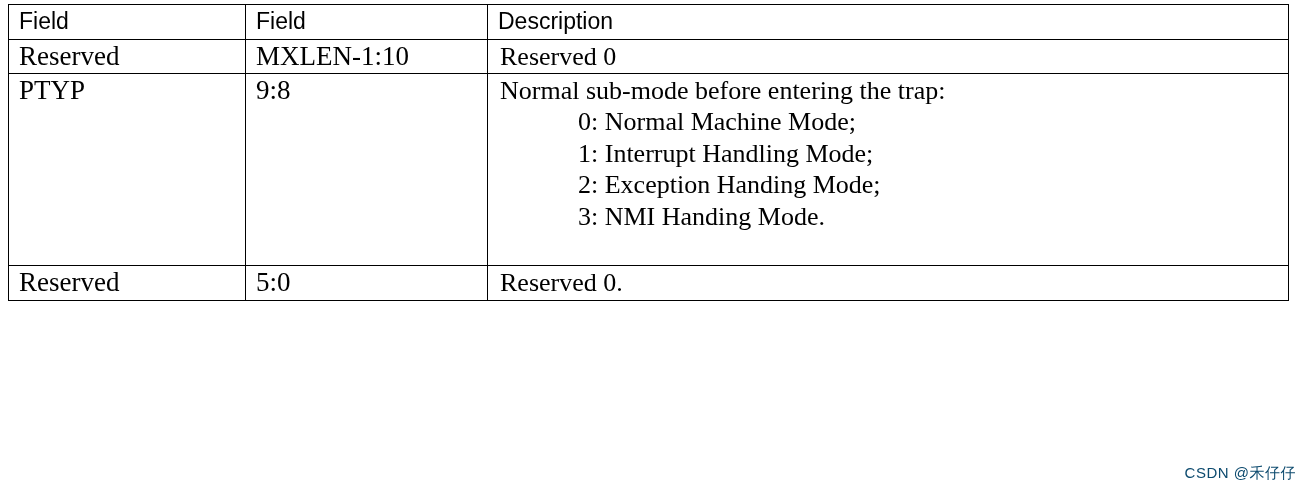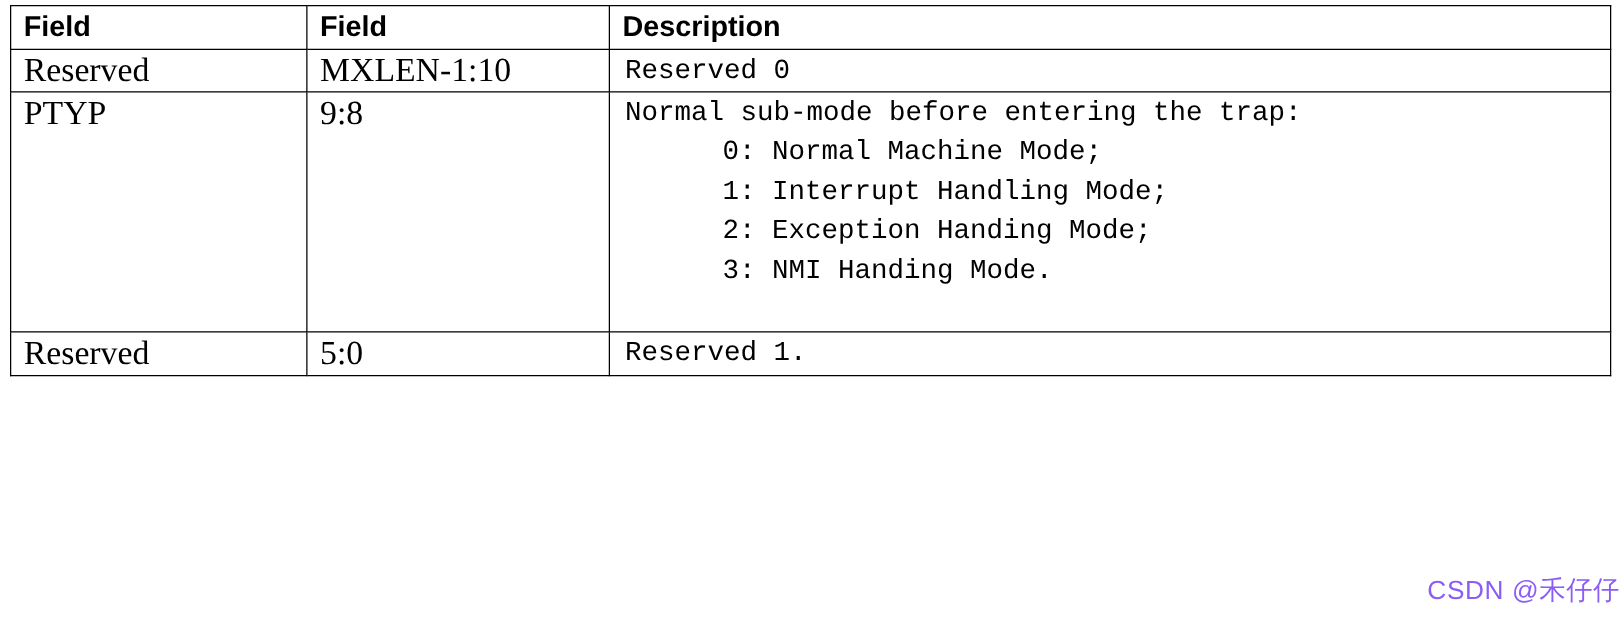--- a/index.html
+++ b/index.html
@@ -41,36 +41,35 @@
   
   .hdr-cell {
     height: 34px;
   }
   .hdr-text {
     font-family: "Liberation Sans", sans-serif;
     font-size: 23px;
     line-height: 32px;
     padding-left: 10px;
     white-space: nowrap;
-    font-weight: bold;
   }
 
   
   .cell-text {
     font-family: "Liberation Serif", serif;
     font-size: 27px;
     line-height: 31px;
     padding-left: 10px;
     padding-top: 1px;
     white-space: nowrap;
   }
 
   .desc-block {
-    font-family: Liberation Mono, monospace;
-    font-size: 22px;
+    font-family: Liberation Serif, serif;
+    font-size: 26px;
     line-height: 31.5px;
     padding-left: 12px;
     padding-top: 1px;
   }
 
   .desc-lead {
     white-space: nowrap;
   }
 
   .desc-sub {
@@ -82,23 +81,23 @@
   .row-ptyp td  { height: 191px; }
   .row-typ td   { height: 194px; }
   .row-reserved-bottom td { height: 34px; }
 
   
   #watermark {
     position: absolute;
     right: 0px;
     top: 460px;
     font-family: "Liberation Sans", sans-serif;
-    font-size: 21px;
+    font-size: 15px;
     line-height: 26px;
-    color: #8b5cf6;
+    color: #0c4a6e;
     letter-spacing: 0.5px;
     white-space: nowrap;
     pointer-events: none;
     user-select: none;
   }
 </style>
 </head>
 <body>
 
 <table id="spec-table">
@@ -159,20 +158,20 @@
 
     <tr class="row-reserved-bottom">
       <td>
         <div class="cell-text">Reserved</div>
       </td>
       <td>
         <div class="cell-text">5:0</div>
       </td>
       <td>
         <div class="desc-block">
-          <div class="desc-lead">Reserved 1.</div>
+          <div class="desc-lead">Reserved 0.</div>
         </div>
       </td>
     </tr>
   </tbody>
 </table>
 
 <div id="watermark">CSDN @禾仔仔</div>
 
 </body></html>

